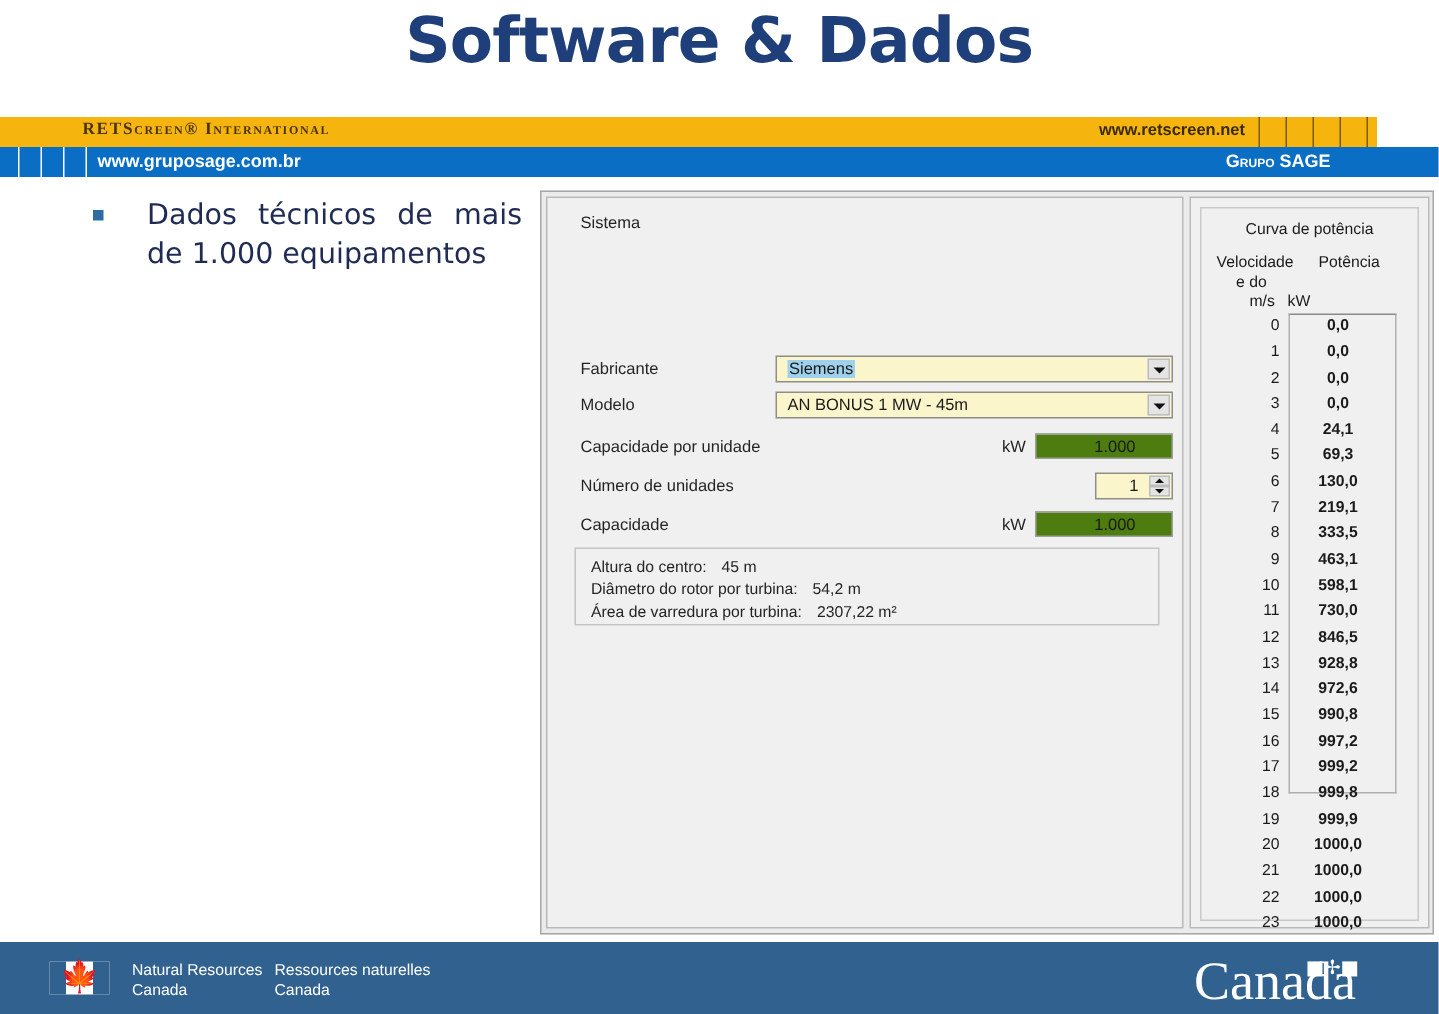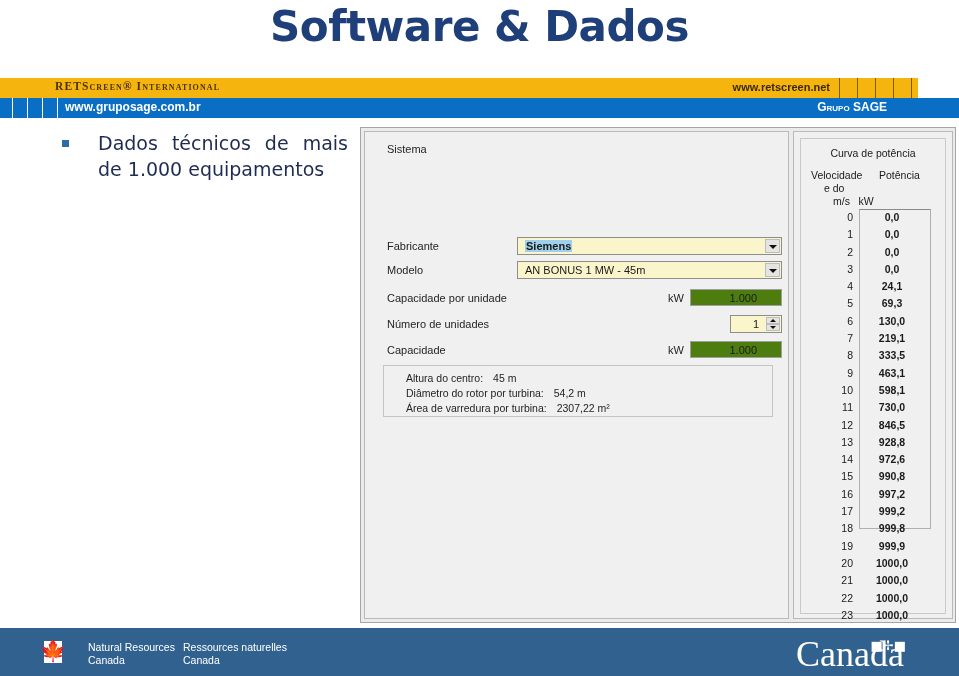--- a/index.html
+++ b/index.html
@@ -170,21 +170,20 @@
     position: absolute;
     left: 7px; top: 2px;
     font-size: 11px;
     color: #1a1a1a;
     font-family: "Liberation Sans", sans-serif;
     white-space: nowrap;
   }
   .combo .combo-text.sel {
     background: #9fd0ec;
     padding: 0 1px;
-    font-weight: bold;
   }
   .combo-arrow {
     position: absolute;
     right: 1px; top: 1px;
     width: 15px; height: 14px;
     background: #e4e4e4;
     border: 1px solid #bdbdbd;
     box-sizing: border-box;
   }
   .combo-arrow::after {
@@ -263,21 +262,20 @@
     background: #f0f0f0;
     box-sizing: border-box;
   }
   .info-line {
     position: absolute;
     left: 10px;
     font-size: 10.5px;
     color: #242424;
     font-family: "Liberation Sans", sans-serif;
     white-space: nowrap;
-    margin-left: 12px;
   }
   .info-val { margin-left: 10px; }
 
   
   #curve-pane {
     position: absolute;
     left: 432px; top: 3px;
     width: 160px;
     height: 488px;
     background: #f0f0f0;

